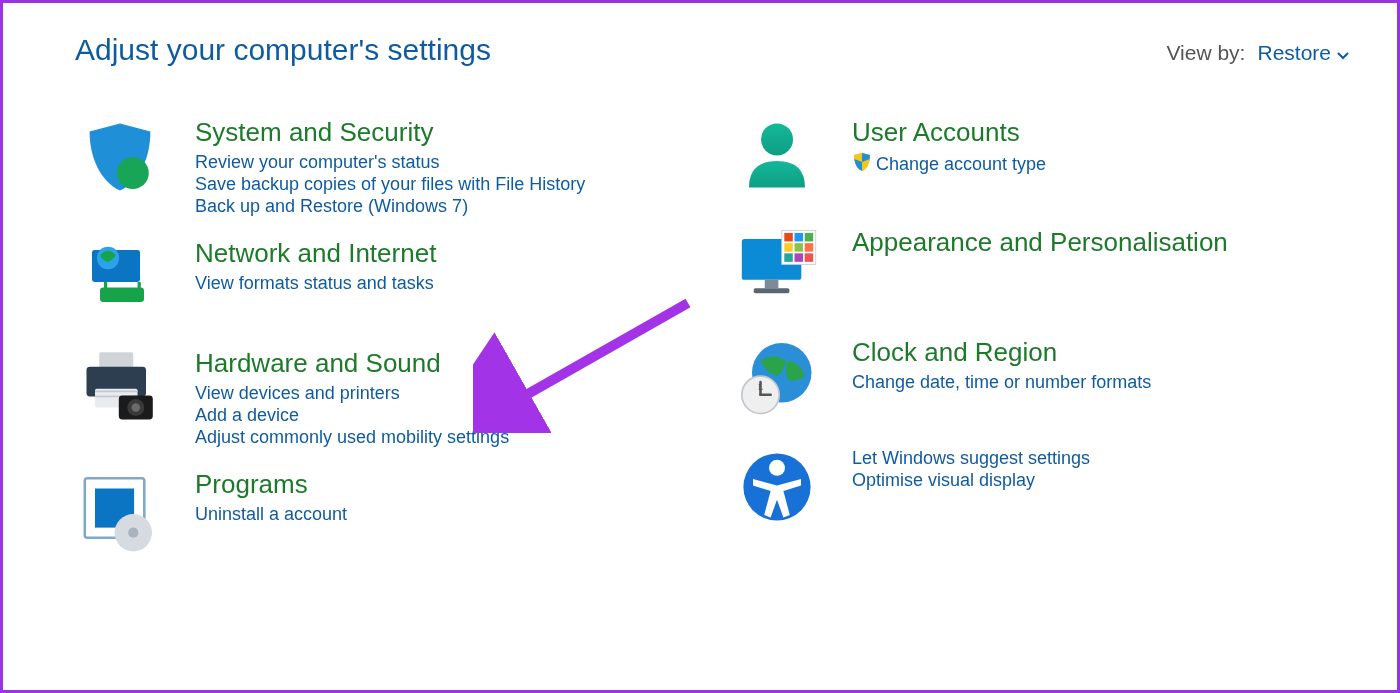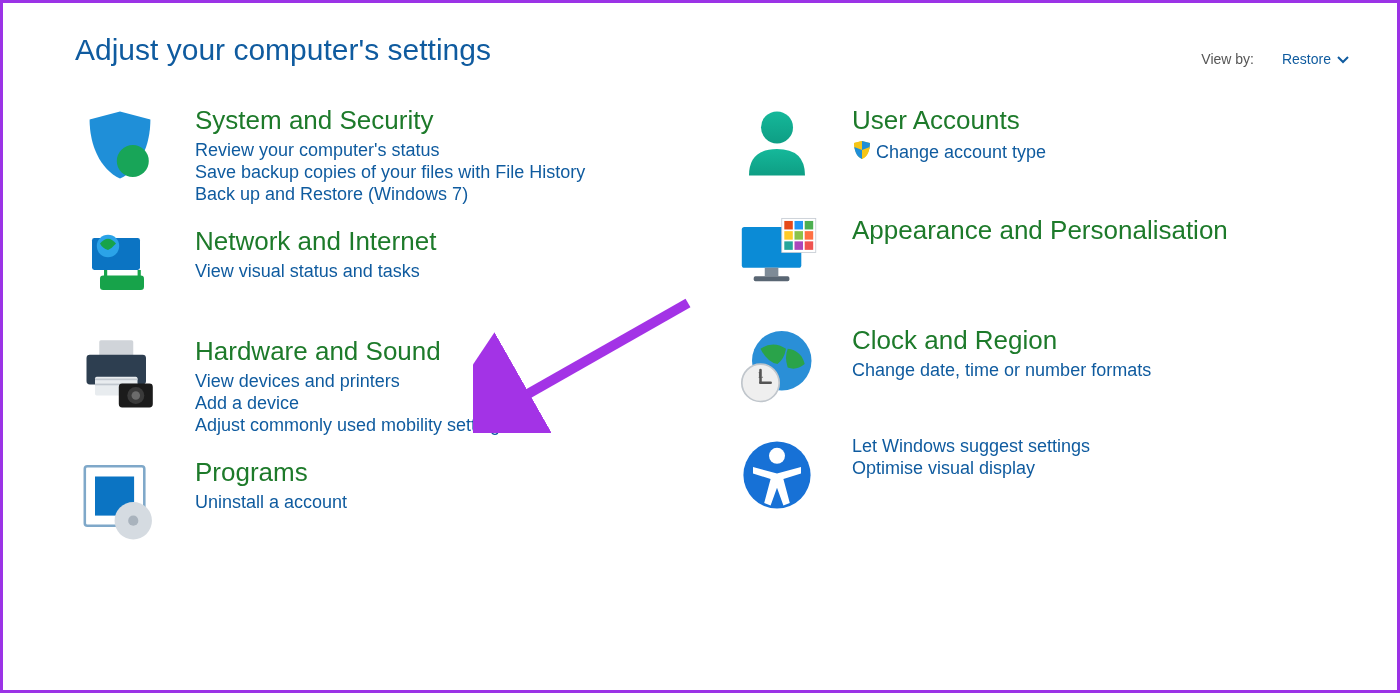--- a/index.html
+++ b/index.html
@@ -16,33 +16,33 @@
     border: 3px solid #9b33e6;
     width: 1400px;
     height: 693px;
     box-sizing: border-box;
     position: relative;
     padding: 30px 48px 20px 72px;
   }
   .header {
     display: flex;
     justify-content: space-between;
-    align-items: flex-end;
-    margin-bottom: 38px;
+    align-items: center;
+    margin-bottom: 50px;
   }
   .page-title {
     color: #0f5b9f;
     font-size: 30px;
     font-weight: 400;
   }
   .viewby {
     display: flex;
     align-items: center;
-    gap: 28px;
-    font-size: 14px;
+    gap: 12px;
+    font-size: 21px;
     margin-top: 6px;
   }
   .viewby-label { color: #555; }
   .viewby-value { color: #0f5b9f; display: inline-flex; align-items: center; gap: 6px; cursor: pointer; }
   .columns {
     display: flex;
     gap: 40px;
   }
   .col {
     flex: 1;
@@ -127,21 +127,21 @@
             <rect x="15" y="15" width="60" height="40" rx="3" fill="#0b74c3"></rect>
             <circle cx="35" cy="25" r="14" fill="#2ba3e8"></circle>
             <path d="M25 22 Q35 10 45 22 Q40 28 35 30 Q28 28 25 22" fill="#17a34a"></path>
             <rect x="25" y="62" width="55" height="18" rx="4" fill="#17a34a"></rect>
             <rect x="30" y="55" width="4" height="10" fill="#17a34a"></rect>
             <rect x="72" y="55" width="4" height="10" fill="#17a34a"></rect>
           </svg>
         </div>
         <div class="category-body">
           <div class="category-title">Network and Internet</div>
-          <div class="link">View visual status and tasks</div>
+          <div class="link">View formats status and tasks</div>
         </div>
       </div>
 
       <div class="category">
         <div class="icon-slot">
           <svg width="85" height="85" viewBox="0 0 100 100">
             <rect x="25" y="5" width="40" height="20" rx="2" fill="#d0d4d9"></rect>
             <rect x="10" y="22" width="70" height="35" rx="4" fill="#2d3e50"></rect>
             <rect x="20" y="48" width="50" height="22" rx="2" fill="#e8ecef"></rect>
             <rect x="20" y="50" width="50" height="2" fill="#c1c8cf"></rect>

